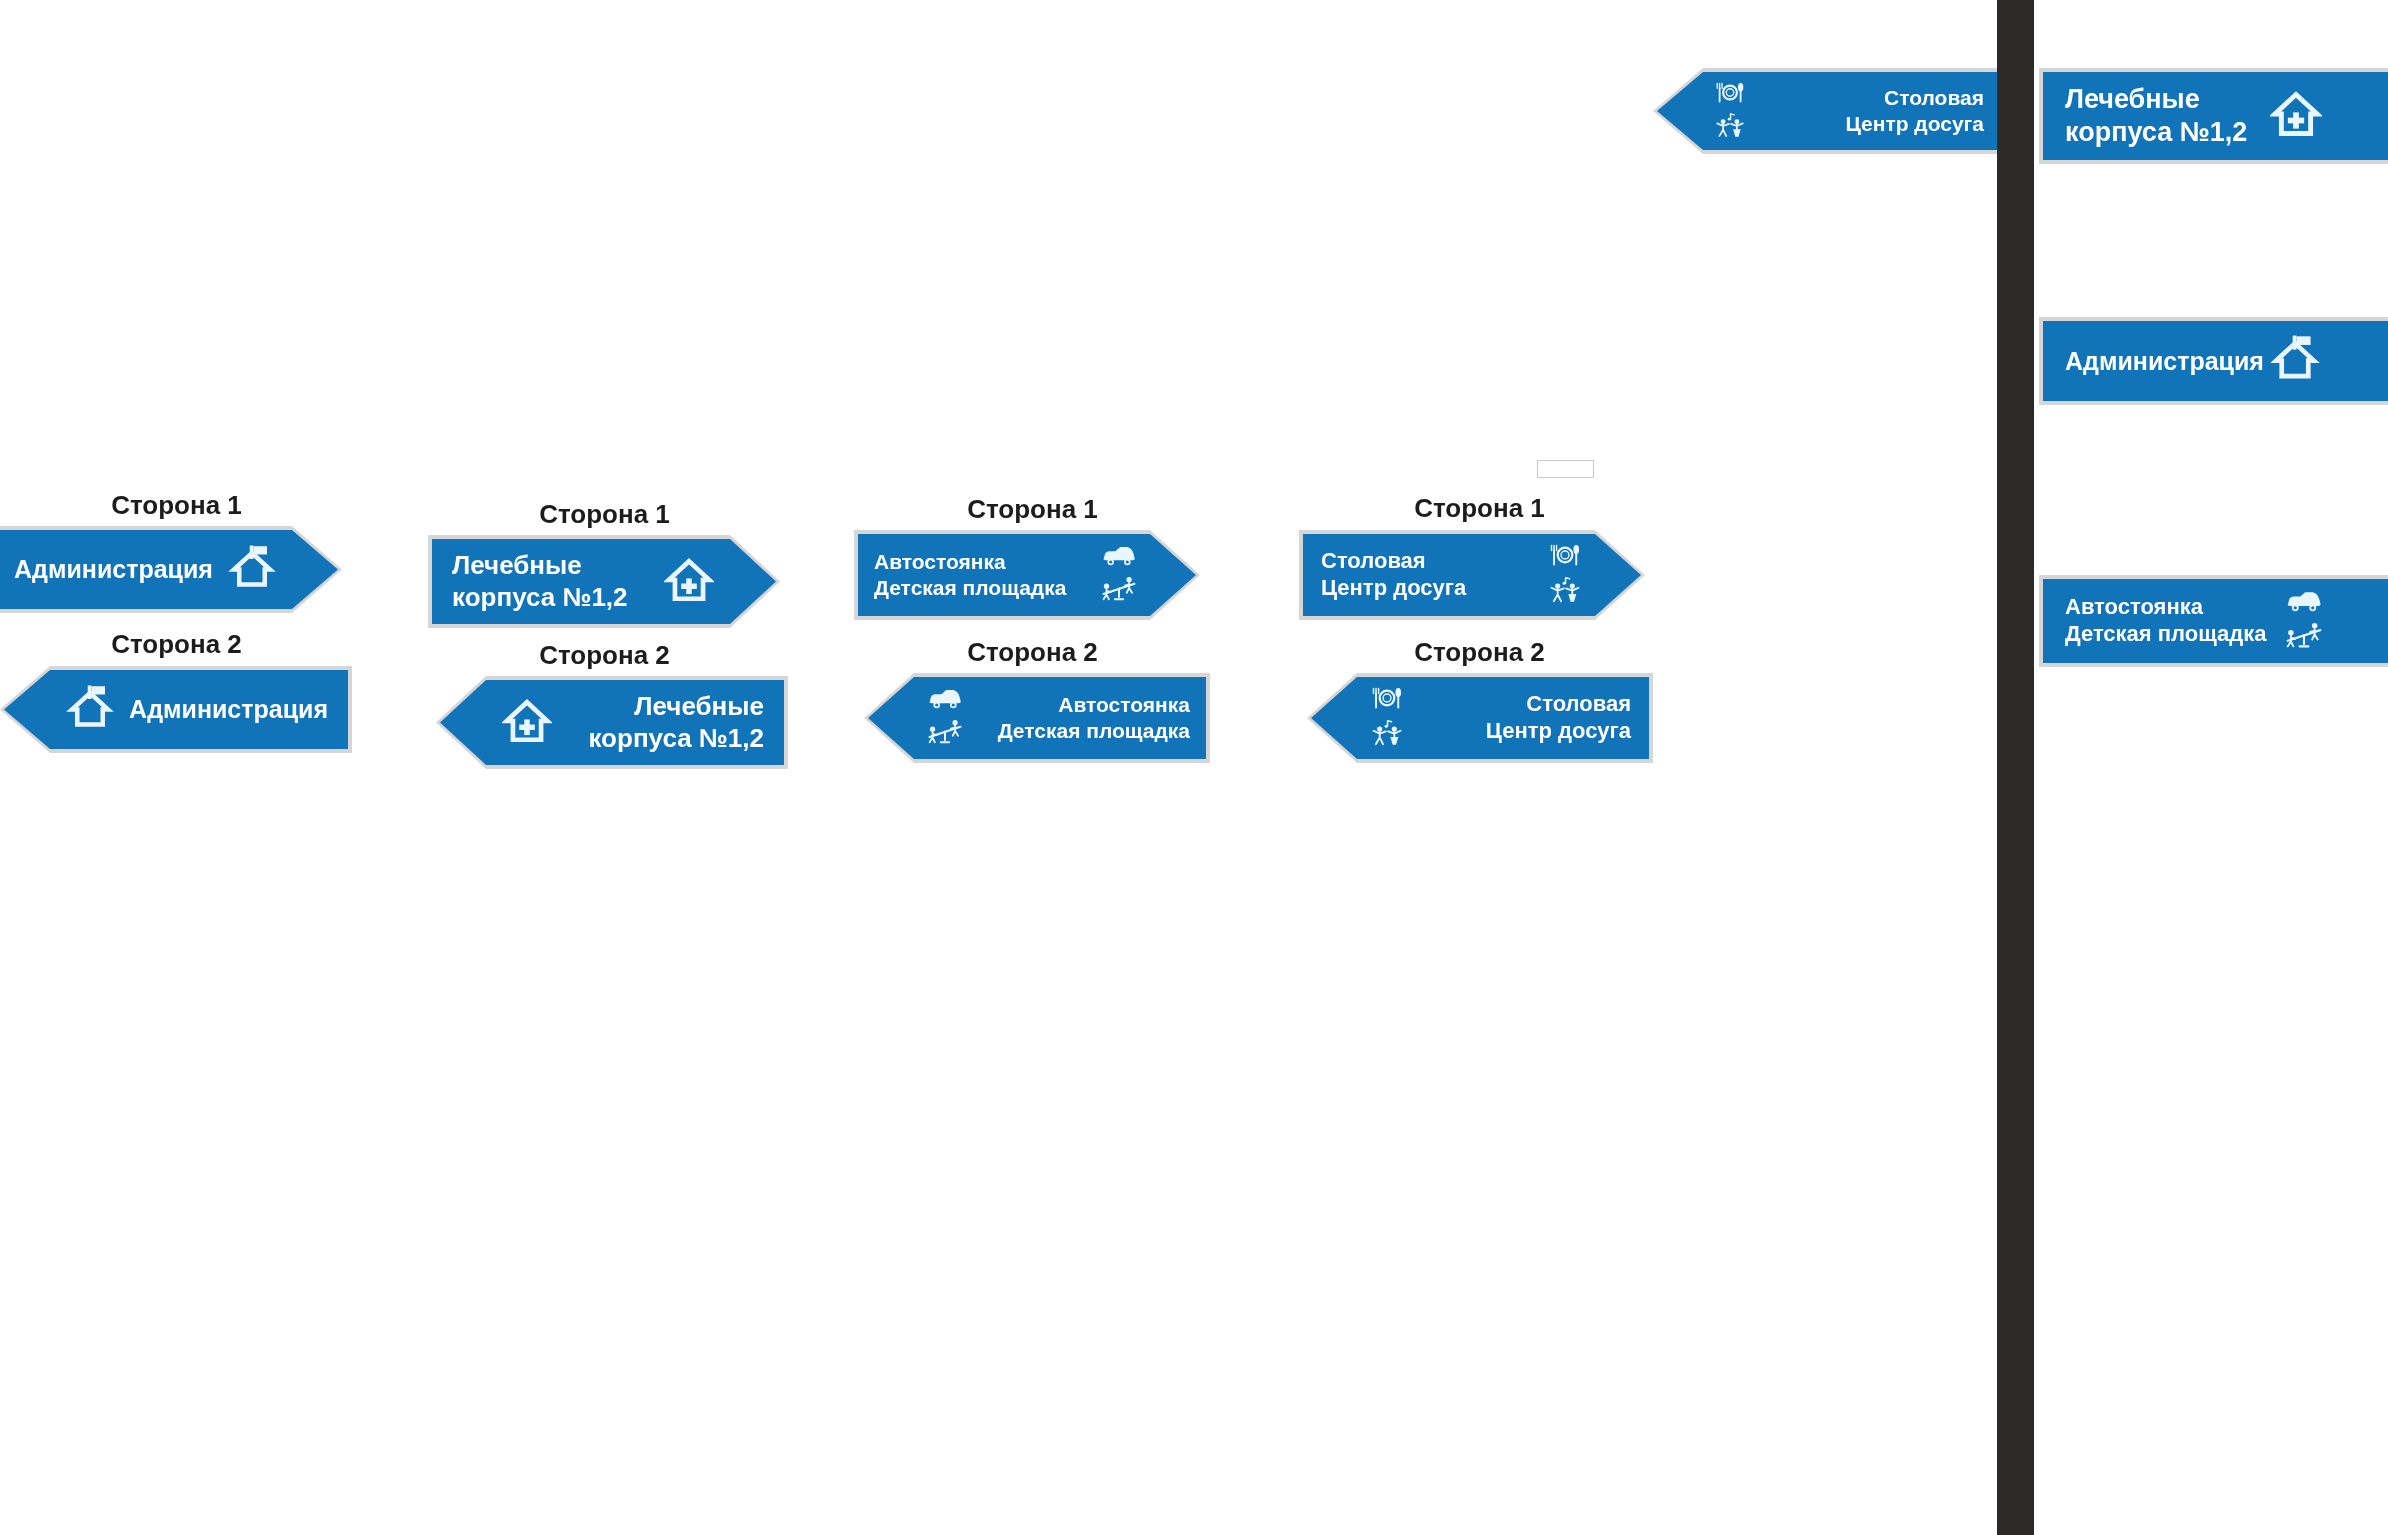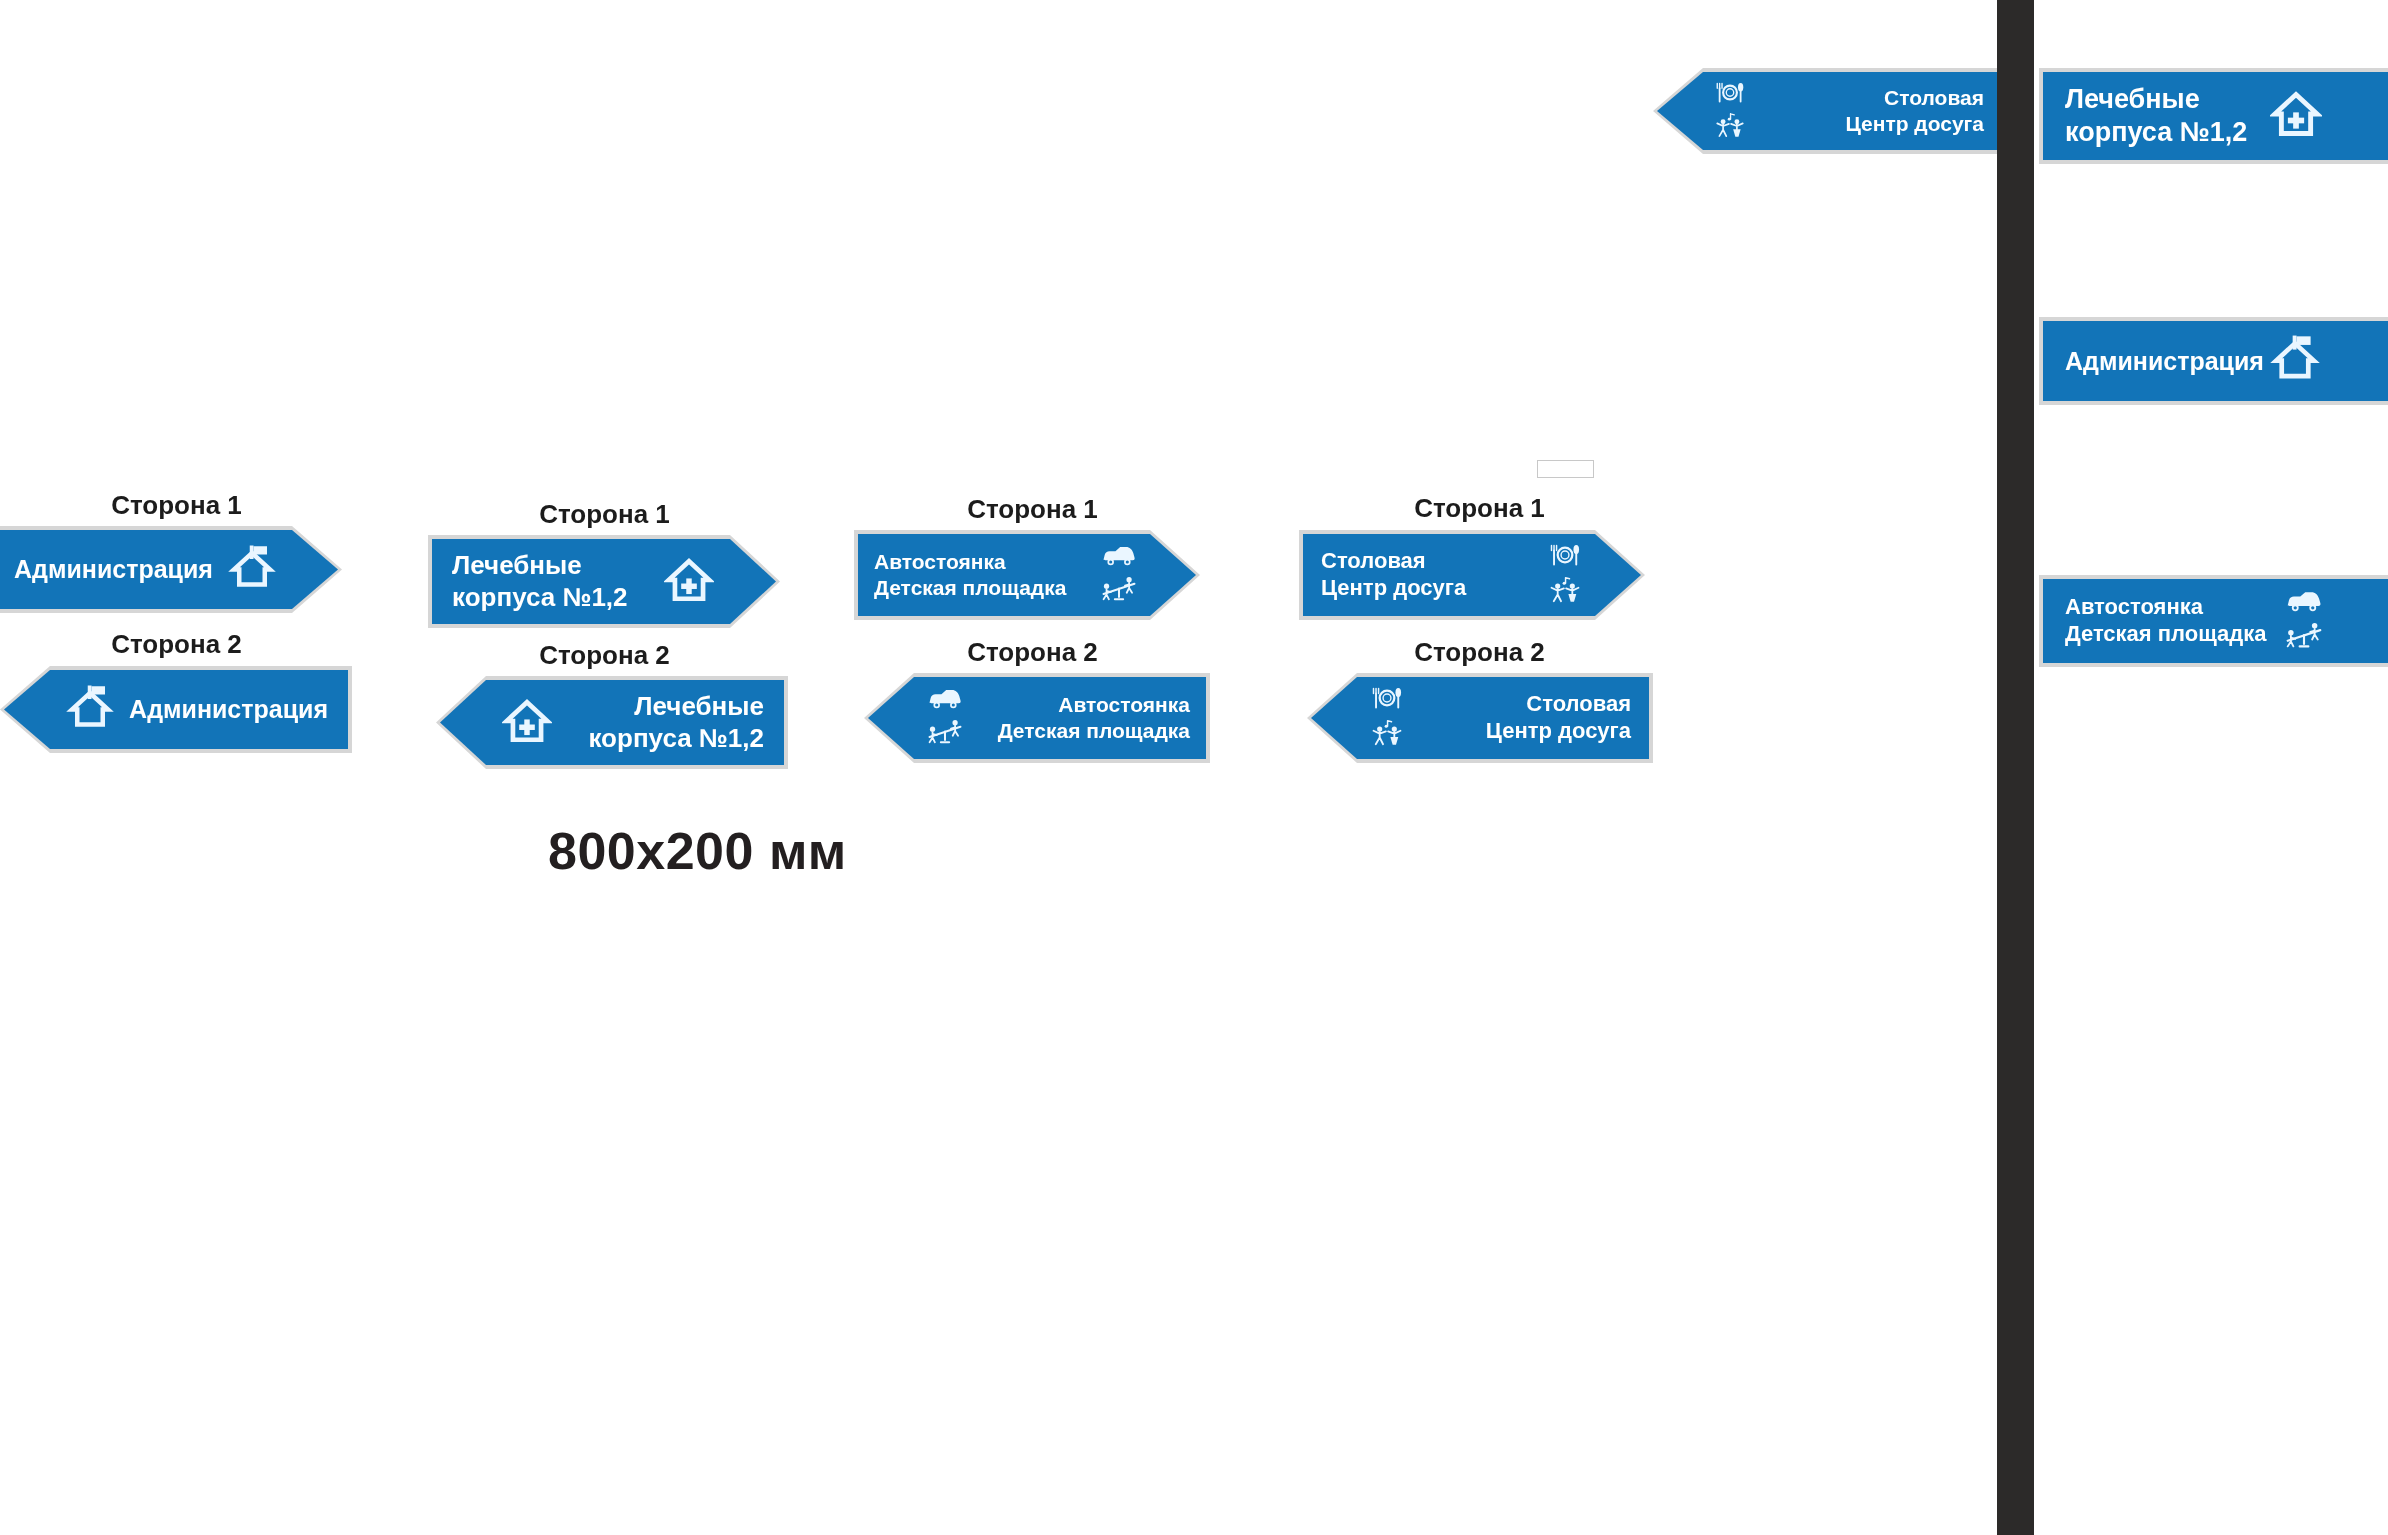--- a/index.html
+++ b/index.html
@@ -308,21 +308,20 @@
             <path d="M45 22 L45 31 M45 25 L34 21 M45 25 L56 20" stroke="#eaf6ff" stroke-width="3.2" fill="none" stroke-linecap="round"></path>
             <path d="M38 31 L52 31 L48 45 L42 45 Z" fill="#eaf6ff"></path>
             <path d="M33 2 L33 12 M33 2 L40 4" stroke="#eaf6ff" stroke-width="2.6" fill="none" stroke-linecap="round"></path>
             <circle cx="30.6" cy="12" r="2.8" fill="#eaf6ff"></circle>
           </svg>
         </span>
       </div>
     </div>
   </div>
 
-  <div class="dimension" style="left:548px;top:821px;font-size:52px;letter-spacing:0.5px;">800x200 мм</div>
 
   <div class="sign-wrap" style="left:1657px;top:72px;width:343px;height:78px;">
     <div class="sign-border left"></div>
     <div class="sign-face left"></div>
     <div class="sign-inner dir-left" style="padding:0 16px 0 56px;justify-content:space-between;">
       <div class="labels" style="font-size:21px;text-align:right;">
         <span class="ln">Столовая</span>
         <span class="ln">Центр досуга</span>
       </div>
       <div class="icons" style="gap:3px;">

